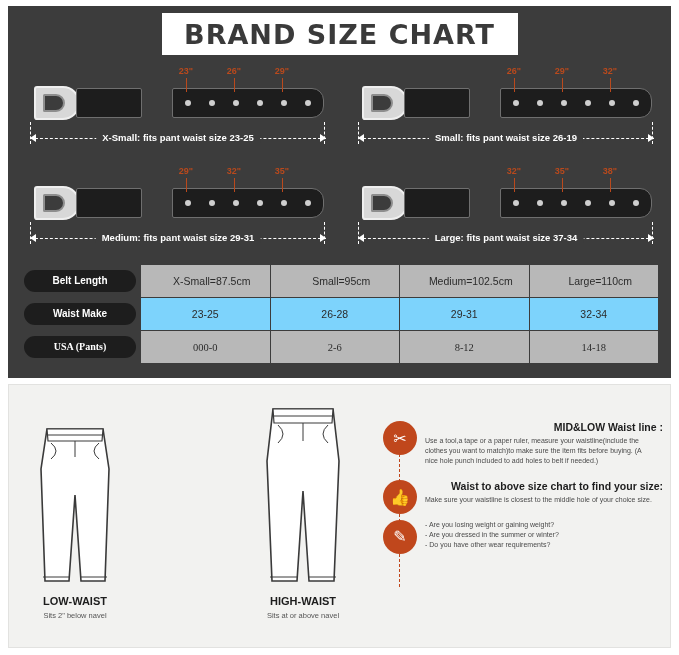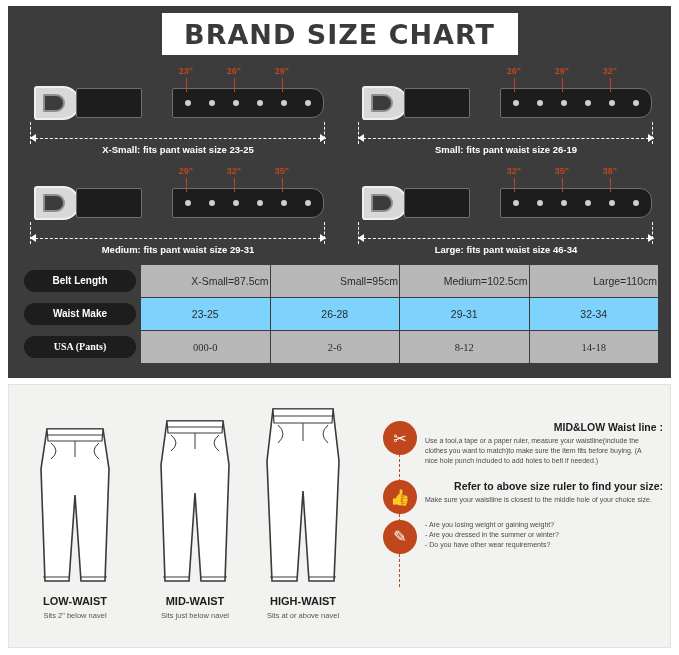--- a/index.html
+++ b/index.html
@@ -89,21 +89,20 @@
   }
   .measure .arrow-l,.measure .arrow-r{
     position:absolute;top:12px;width:0;height:0;border-top:4px solid transparent;border-bottom:4px solid transparent;
   }
   .measure .arrow-l{left:0;border-right:6px solid #ffffff;}
   .measure .arrow-r{right:0;border-left:6px solid #ffffff;}
   .measure .cap{
     position:absolute;left:50%;transform:translateX(-50%);top:10px;
     background:#3c3c3c;padding:0 6px;color:#ffffff;font-size:9.5px;font-weight:bold;
     white-space:nowrap;
-    margin-top:12px;
   }
 
   
   .size-table{
     position:absolute;left:12px;top:258px;width:639px;
     border-collapse:collapse;
     table-layout:fixed;
   }
   .size-table td{
     height:30px;font-size:10.5px;text-align:center;vertical-align:middle;
@@ -114,21 +113,21 @@
   .size-table tr.r2 td{background:#b8b8b8;font-family:Liberation Serif, serif;}
   .size-table td.rowhead{
     background:transparent !important;border:none;width:120px;
     padding:0;
   }
   .pill{
     display:block;margin:0 auto;width:112px;height:22px;line-height:22px;
     background:#1d1d1d;color:#ffffff;border-radius:11px;font-size:10px;font-weight:bold;
     text-align:center;
   }
-  .size-table .lead{padding-left:14px;text-align:right;}
+  .size-table .lead{padding-left:14px;text-align:center;}
 
   
   .bottom-panel{
     position:absolute;left:8px;top:384px;width:663px;height:264px;
     background:#f2f2f0;border:1px solid #e2e2e0;box-sizing:border-box;
   }
 
   .pants{position:absolute;top:14px;width:108px;height:190px;}
   .p0{left:12px;} .p1{left:132px;} .p2{left:240px;}
 
@@ -286,21 +285,21 @@
           <span class="tick-line" style="left:62px"></span>
           <span class="tick-lbl" style="left:110px">38"</span>
           <span class="tick-line" style="left:110px"></span>
         </div>
         <div class="measure">
           <span class="vbar" style="left:0"></span>
           <span class="vbar" style="right:0"></span>
           <span class="hbar"></span>
           <span class="arrow-l"></span>
           <span class="arrow-r"></span>
-          <span class="cap">Large: fits pant waist size 46-34</span>
+          <span class="cap">Large: fits pant waist size 37-34</span>
         </div>
       </div>
 
     </div>
 
     <table class="size-table">
       <tbody>
           <tr class="r0">
         <td class="rowhead">
           <span class="pill">Belt Length</span>
@@ -343,34 +342,20 @@
         <path d="M30 44 q10 8 0 16" fill="none" stroke="#3a3a3a" stroke-width="1"></path>
         <path d="M78 44 q-10 8 0 16" fill="none" stroke="#3a3a3a" stroke-width="1"></path>
         <line x1="54" y1="42" x2="54" y2="58" stroke="#3a3a3a" stroke-width="1"></line>
         <line x1="22" y1="178" x2="48" y2="178" stroke="#3a3a3a" stroke-width="1"></line>
         <line x1="60" y1="178" x2="86" y2="178" stroke="#3a3a3a" stroke-width="1"></line>
       </svg>
       <div class="pants-label">LOW-WAIST</div>
       <div class="pants-sub">Sits 2" below navel</div>
     </div>
 
-    <div class="pants p1">
-      <svg width="108" height="190" viewBox="0 0 108 190">
-        <path d="M26 22 L82 22 L88 66 L84 182 L60 182 L54 94 L48 182 L24 182 L20 66 Z" fill="#ffffff" stroke="#3a3a3a" stroke-width="1.6"></path>
-        <path d="M26 22 L82 22 L81 34 L27 34 Z" fill="#ffffff" stroke="#3a3a3a" stroke-width="1.2"></path>
-        <line x1="27" y1="28" x2="81" y2="28" stroke="#3a3a3a" stroke-width="1"></line>
-        <path d="M30 36 q10 8 0 16" fill="none" stroke="#3a3a3a" stroke-width="1"></path>
-        <path d="M78 36 q-10 8 0 16" fill="none" stroke="#3a3a3a" stroke-width="1"></path>
-        <line x1="54" y1="34" x2="54" y2="50" stroke="#3a3a3a" stroke-width="1"></line>
-        <line x1="22" y1="178" x2="48" y2="178" stroke="#3a3a3a" stroke-width="1"></line>
-        <line x1="60" y1="178" x2="86" y2="178" stroke="#3a3a3a" stroke-width="1"></line>
-      </svg>
-      <div class="pants-label">MID-WAIST</div>
-      <div class="pants-sub">Sits just below navel</div>
-    </div>
 
     <div class="pants p2">
       <svg width="108" height="190" viewBox="0 0 108 190">
         <path d="M24 10 L84 10 L90 62 L85 182 L60 182 L54 92 L48 182 L23 182 L18 62 Z" fill="#ffffff" stroke="#3a3a3a" stroke-width="1.6"></path>
         <path d="M24 10 L84 10 L83 24 L25 24 Z" fill="#ffffff" stroke="#3a3a3a" stroke-width="1.2"></path>
         <line x1="25" y1="17" x2="83" y2="17" stroke="#3a3a3a" stroke-width="1"></line>
         <path d="M29 26 q10 9 0 18" fill="none" stroke="#3a3a3a" stroke-width="1"></path>
         <path d="M79 26 q-10 9 0 18" fill="none" stroke="#3a3a3a" stroke-width="1"></path>
         <line x1="54" y1="24" x2="54" y2="42" stroke="#3a3a3a" stroke-width="1"></line>
         <line x1="21" y1="178" x2="48" y2="178" stroke="#3a3a3a" stroke-width="1"></line>
@@ -388,21 +373,21 @@
         <div class="info-title">MID&amp;LOW Waist line :</div>
         <div class="info-body">
           <span class="li">Use a tool,a tape or a paper ruler, measure your waistline(include the</span>
           <span class="li">clothes you want to match)to make sure the item fits before buying. (A</span>
           <span class="li">nice hole punch included to add holes to belt if needed.)</span>
         </div>
       </div>
 
       <div class="info-row">
         <span class="badge">👍</span>
-        <div class="info-title">Refer to above size ruler to find your size:</div>
+        <div class="info-title">Waist to above size chart to find your size:</div>
         <div class="info-body">
           <span class="li">Make sure your waistline is closest to the middle hole of your choice size.</span>
         </div>
       </div>
 
       <div class="info-row">
         <span class="badge">✎</span>
         <div class="info-body">
           <span class="li">- Are you losing weight or gaining weight?</span>
           <span class="li">- Are you dressed in the summer or winter?</span>

